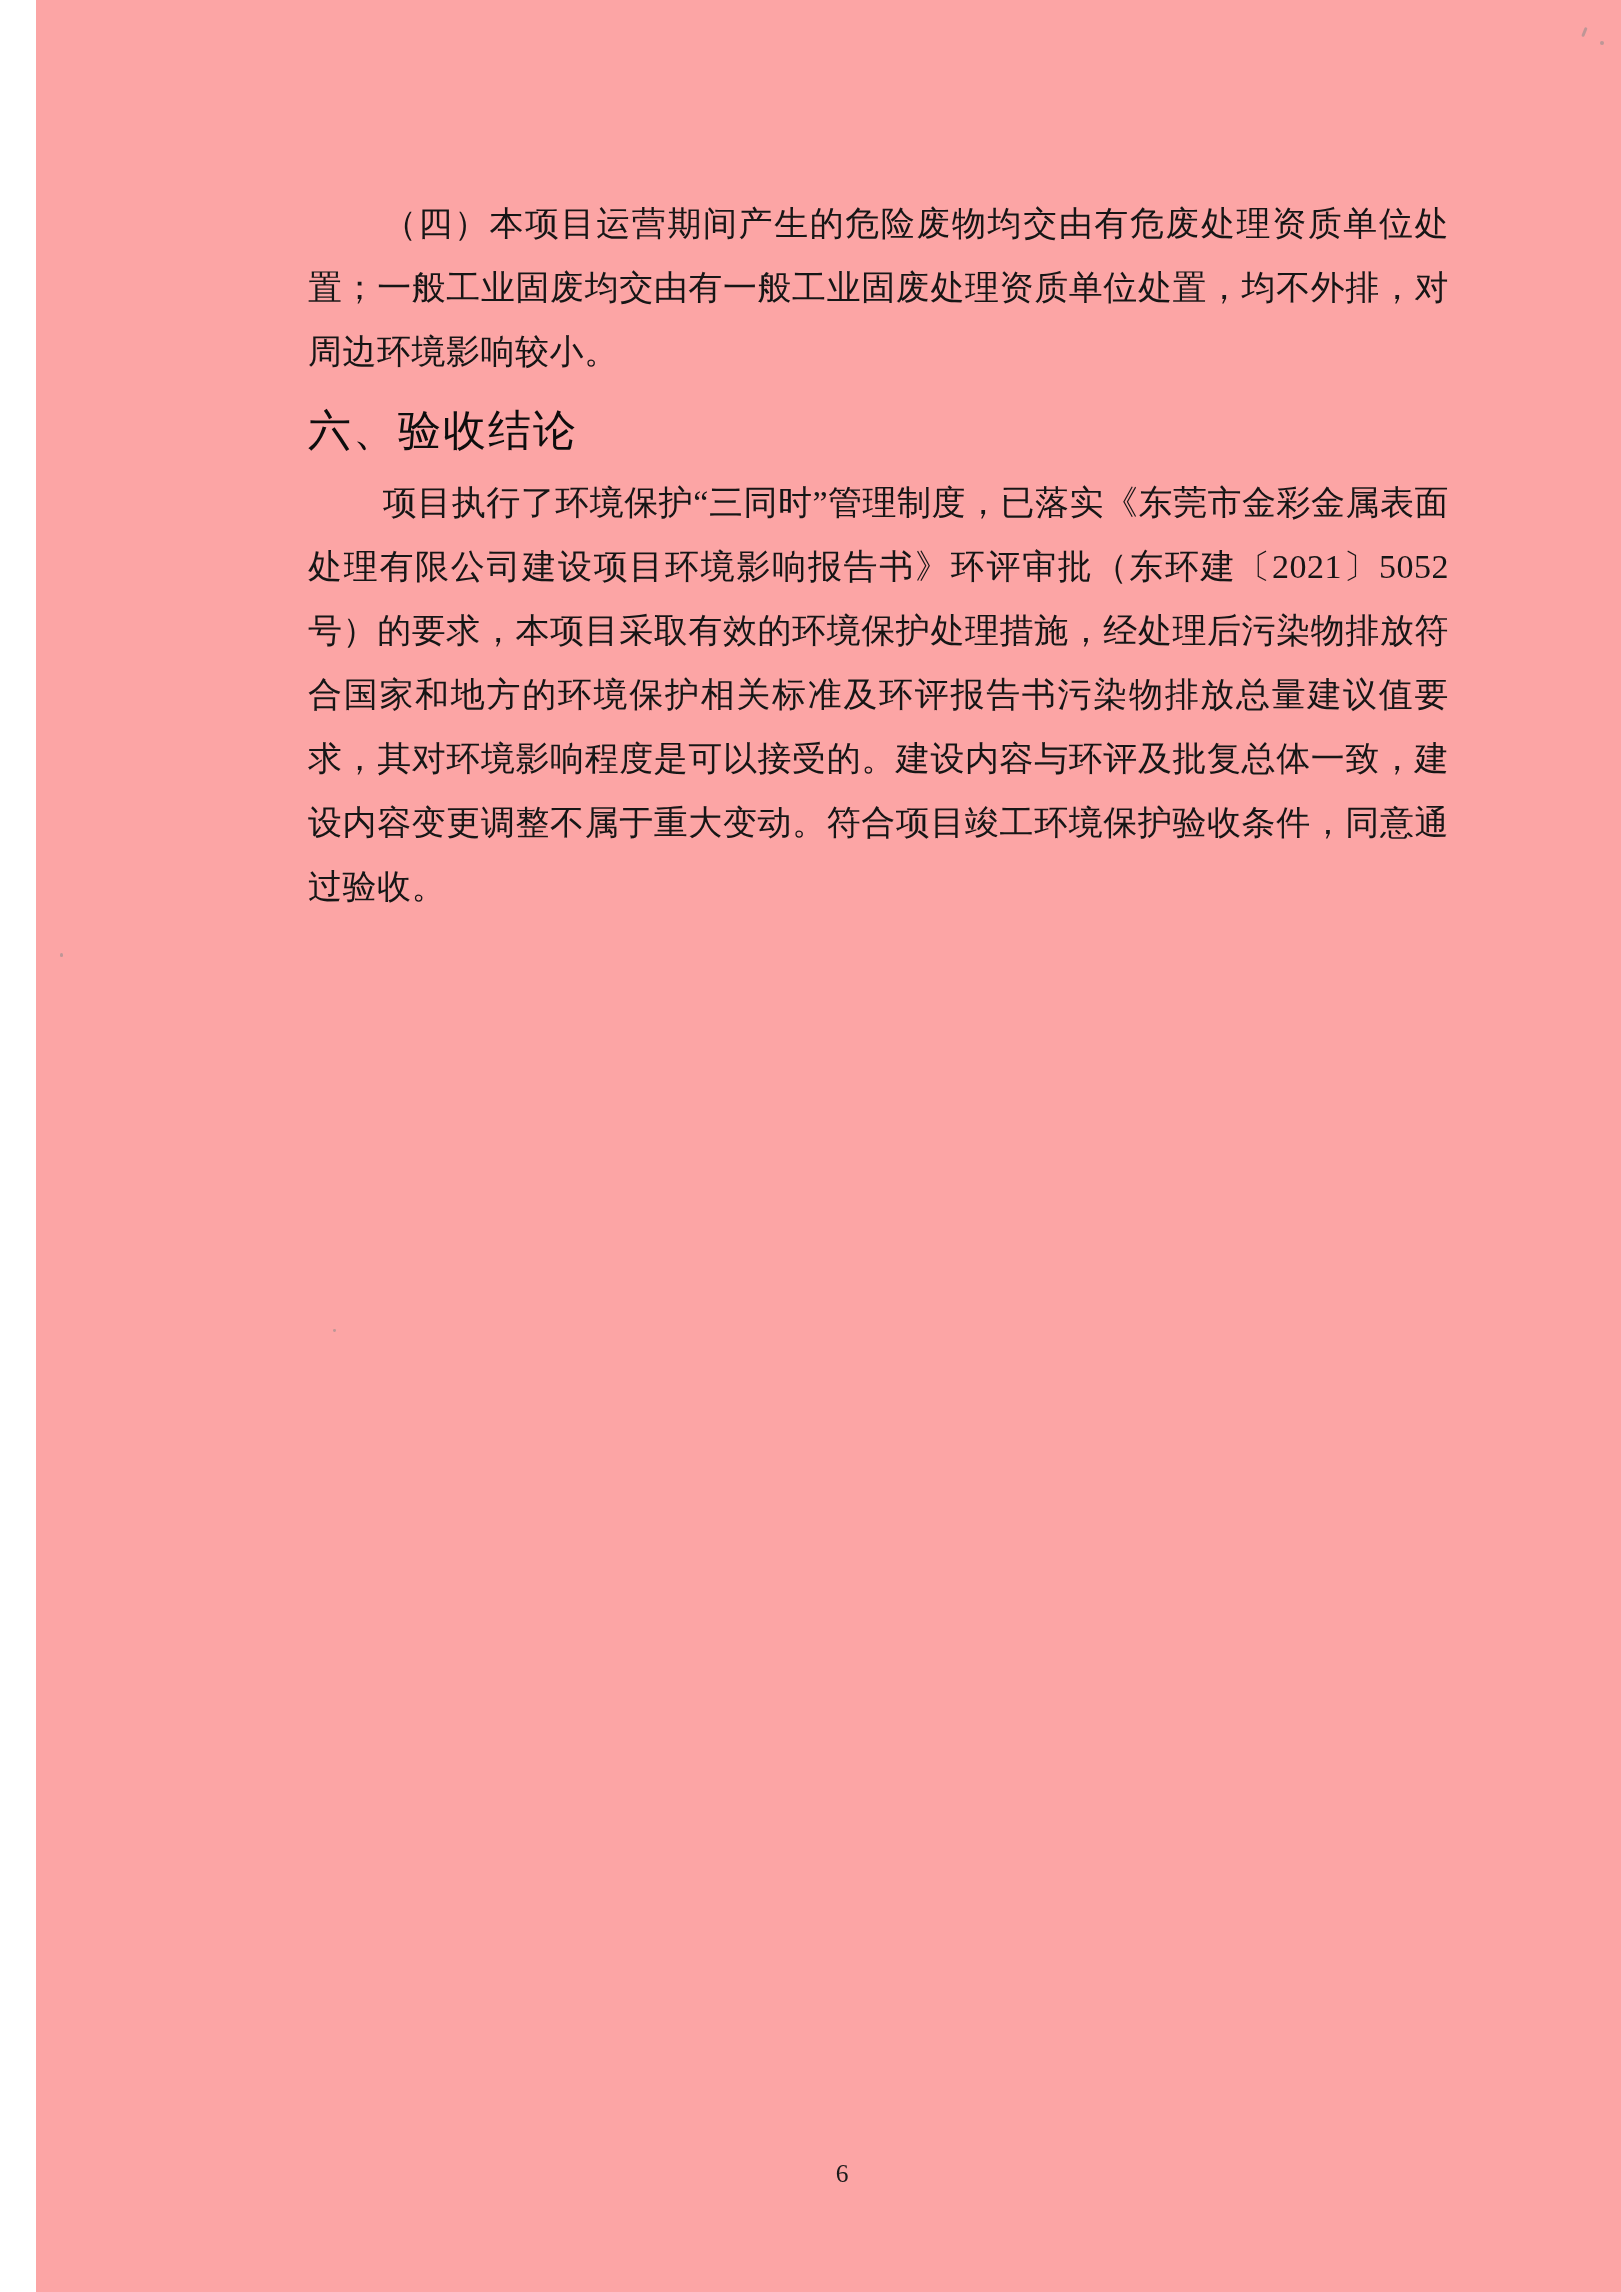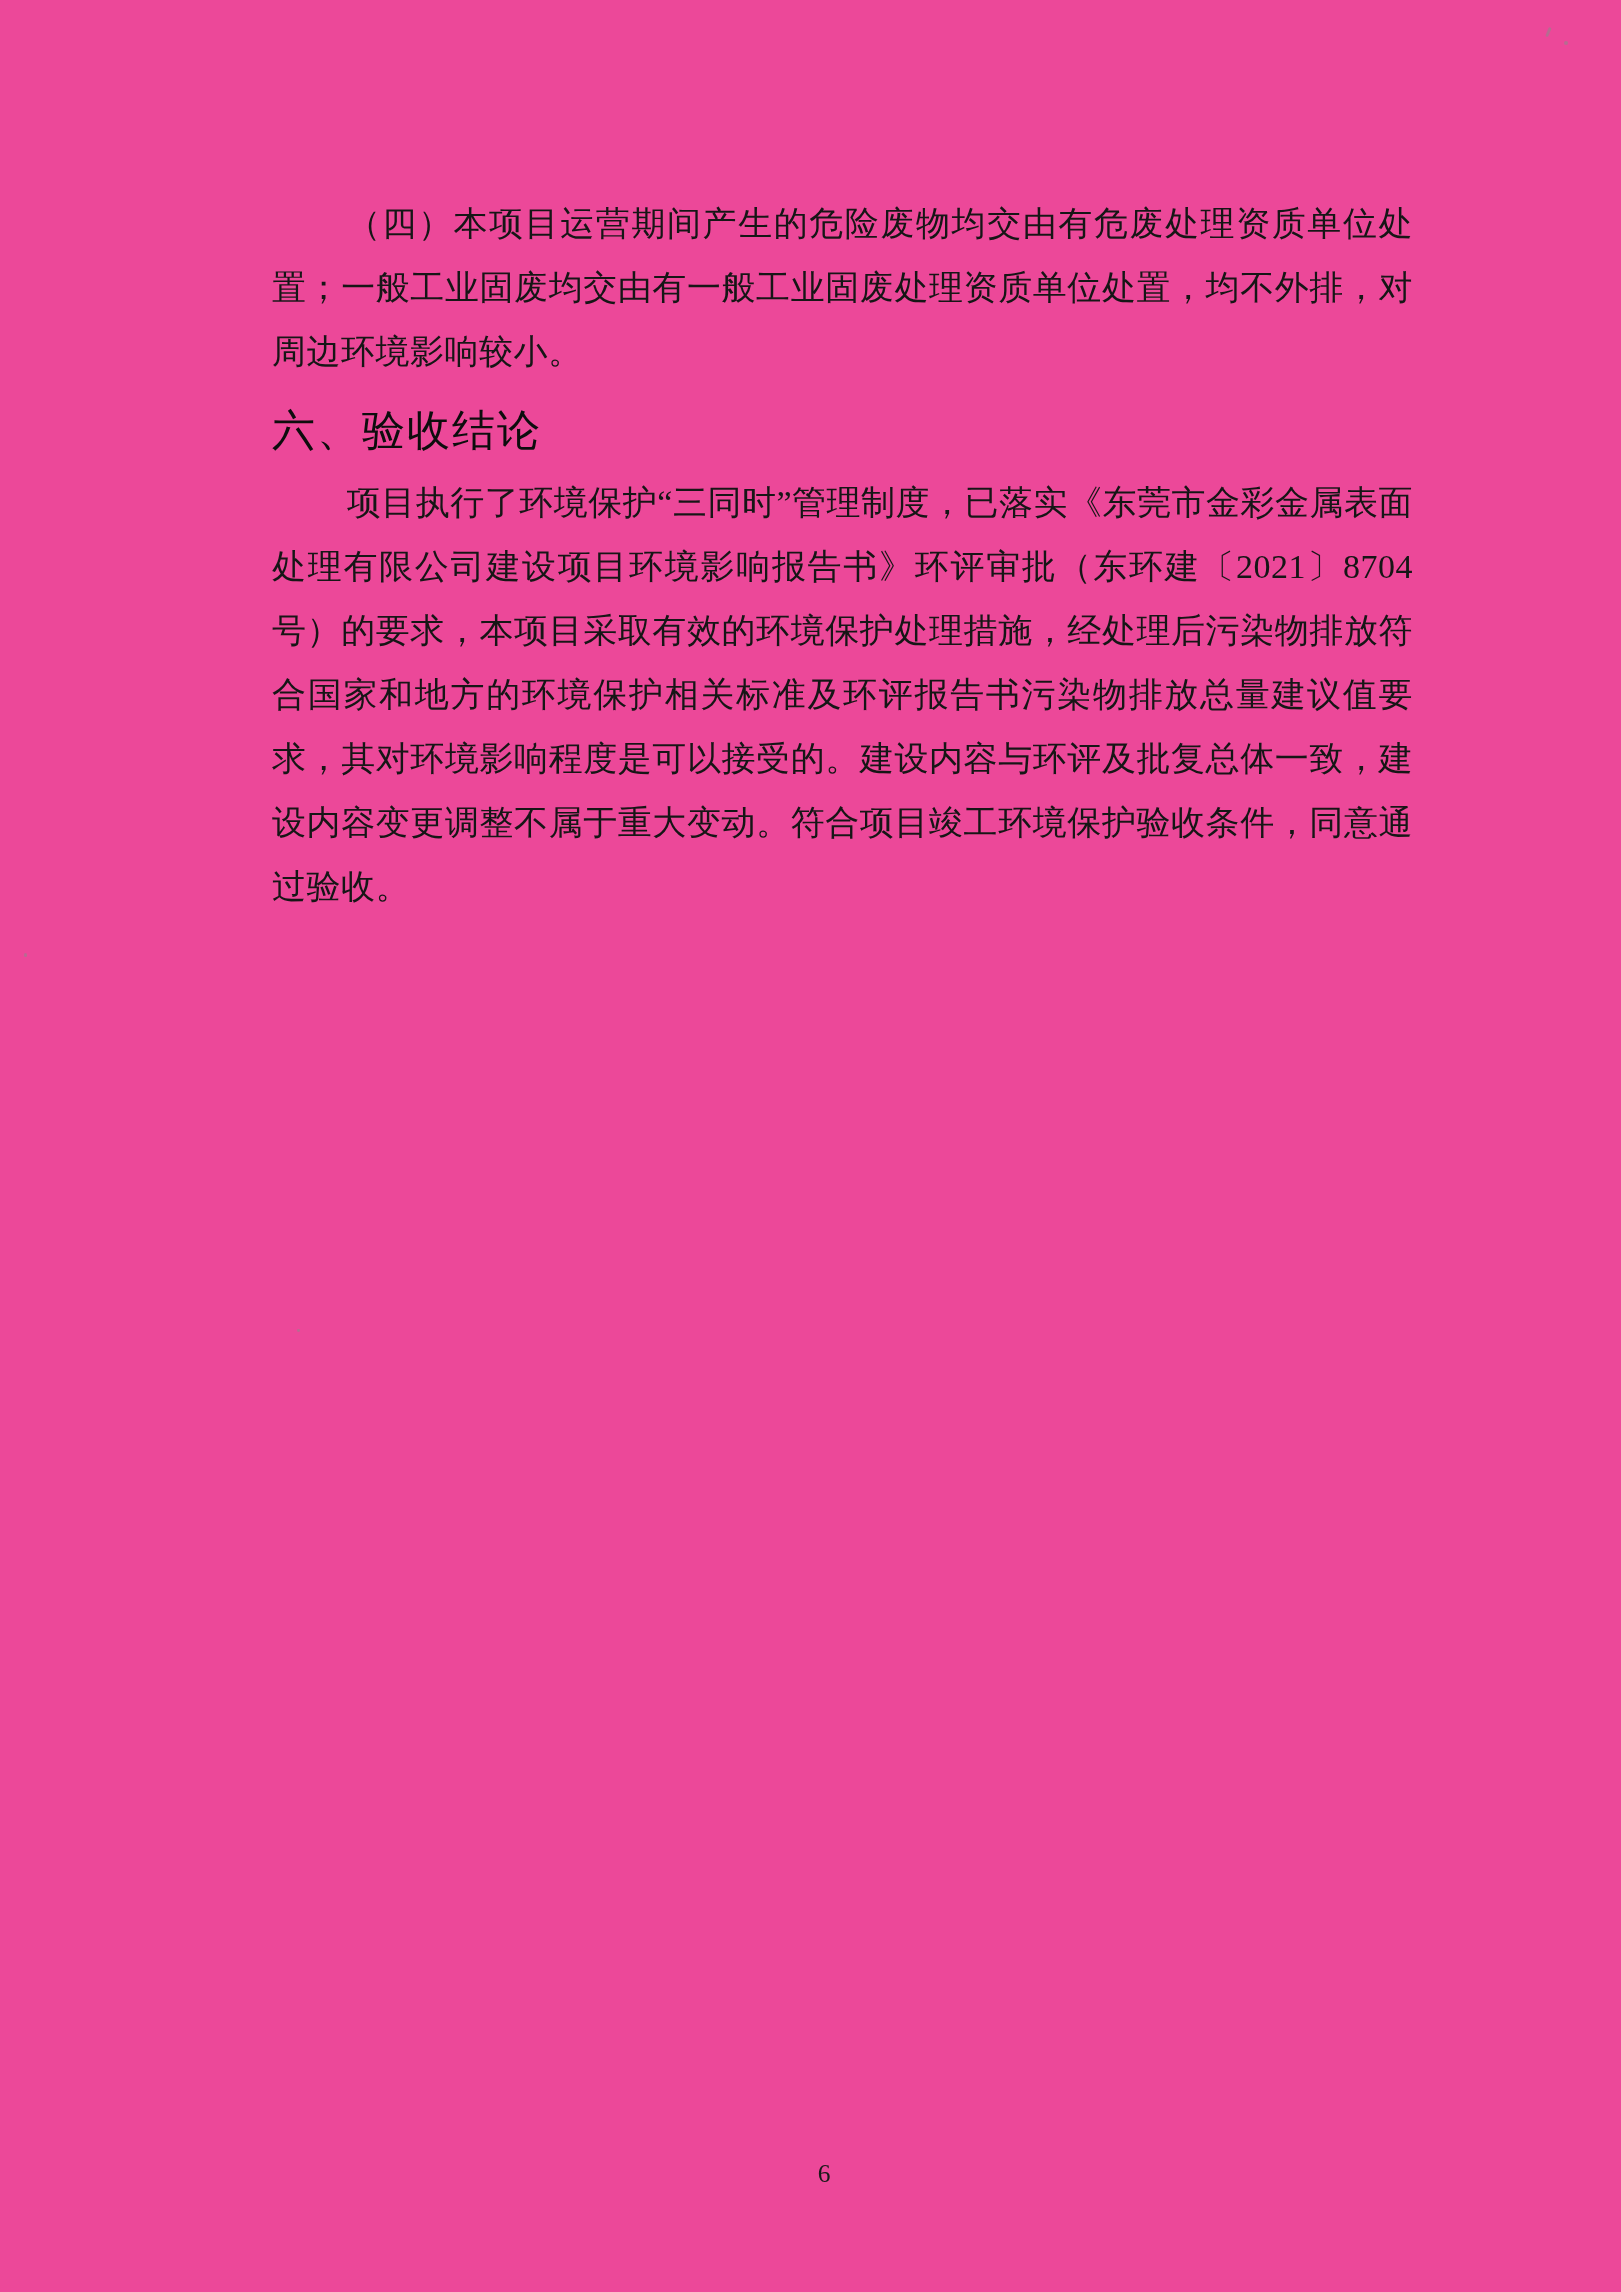--- a/index.html
+++ b/index.html
@@ -11,21 +11,22 @@
     width: 1621px;
     height: 2293px;
     position: relative;
     overflow: hidden;
     font-family: "Liberation Serif", serif;
     color: #161616;
   }
   .page {
     position: absolute;
     inset: 0;
-    background: #ec4899;
+    background: #fca5a5;
+    margin-left: 36px;
   }
   .content {
     position: absolute;
     left: 272px;
     top: 192px;
     width: 1141px;
   }
   .para {
     margin: 0;
     font-size: 34px;
@@ -84,21 +85,21 @@
 </head>
 <body>
 
 <div class="page">
 
   <div class="content">
     <p class="para">（四）本项目运营期间产生的危险废物均交由有危废处理资质单位处置；一般工业固废均交由有一般工业固废处理资质单位处置，均不外排，对周边环境影响较小。</p>
 
     <h2 class="heading">六、验收结论</h2>
 
-    <p class="para">项目执行了环境保护“三同时”管理制度，已落实《东莞市金彩金属表面处理有限公司建设项目环境影响报告书》环评审批（东环建〔2021〕8704 号）的要求，本项目采取有效的环境保护处理措施，经处理后污染物排放符合国家和地方的环境保护相关标准及环评报告书污染物排放总量建议值要求，其对环境影响程度是可以接受的。建设内容与环评及批复总体一致，建设内容变更调整不属于重大变动。符合项目竣工环境保护验收条件，同意通过验收。</p>
+    <p class="para">项目执行了环境保护“三同时”管理制度，已落实《东莞市金彩金属表面处理有限公司建设项目环境影响报告书》环评审批（东环建〔2021〕5052 号）的要求，本项目采取有效的环境保护处理措施，经处理后污染物排放符合国家和地方的环境保护相关标准及环评报告书污染物排放总量建议值要求，其对环境影响程度是可以接受的。建设内容与环评及批复总体一致，建设内容变更调整不属于重大变动。符合项目竣工环境保护验收条件，同意通过验收。</p>
   </div>
 
   <span class="artifact a-topright-1"></span>
   <span class="artifact a-topright-2"></span>
   <span class="artifact a-left-dot"></span>
   <span class="artifact a-mid-dot"></span>
 
   <div class="page-number">6</div>
 
 </div>

